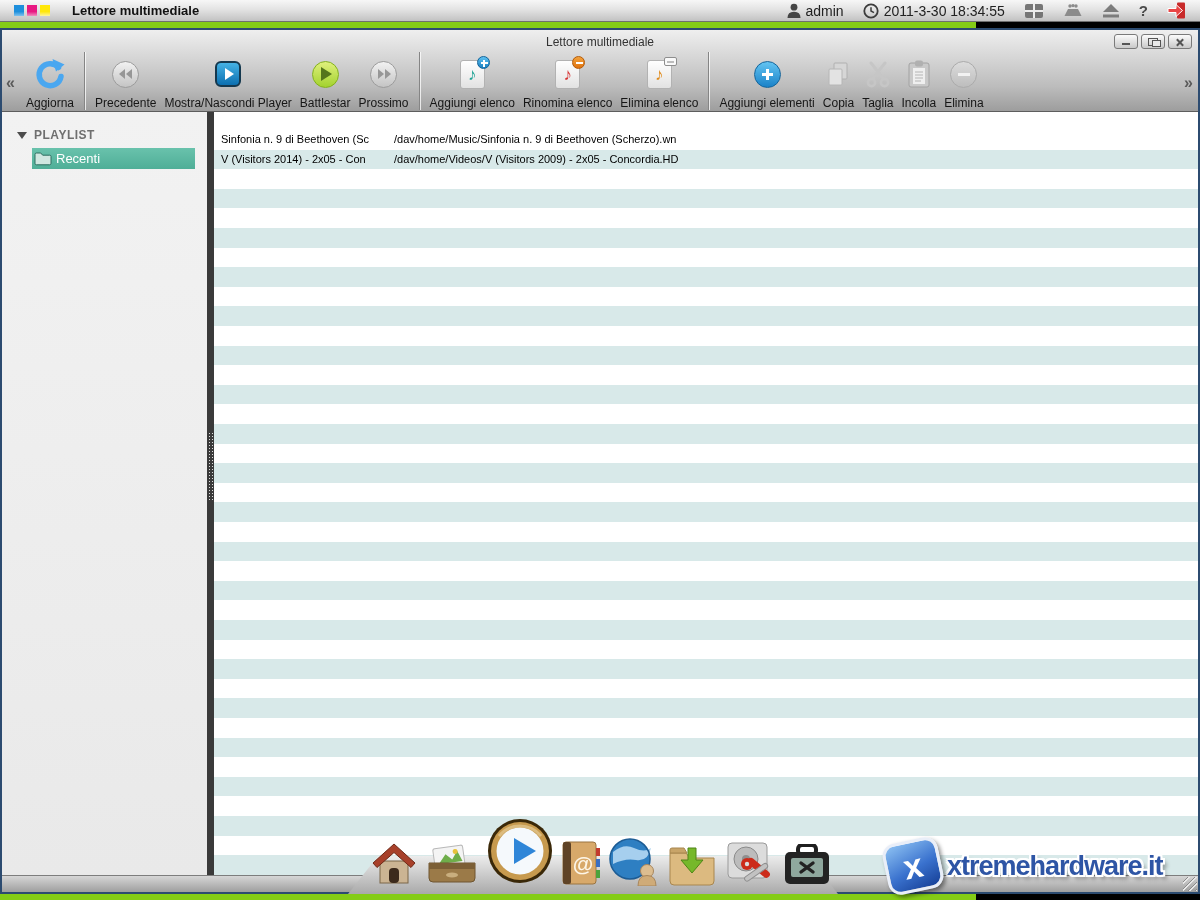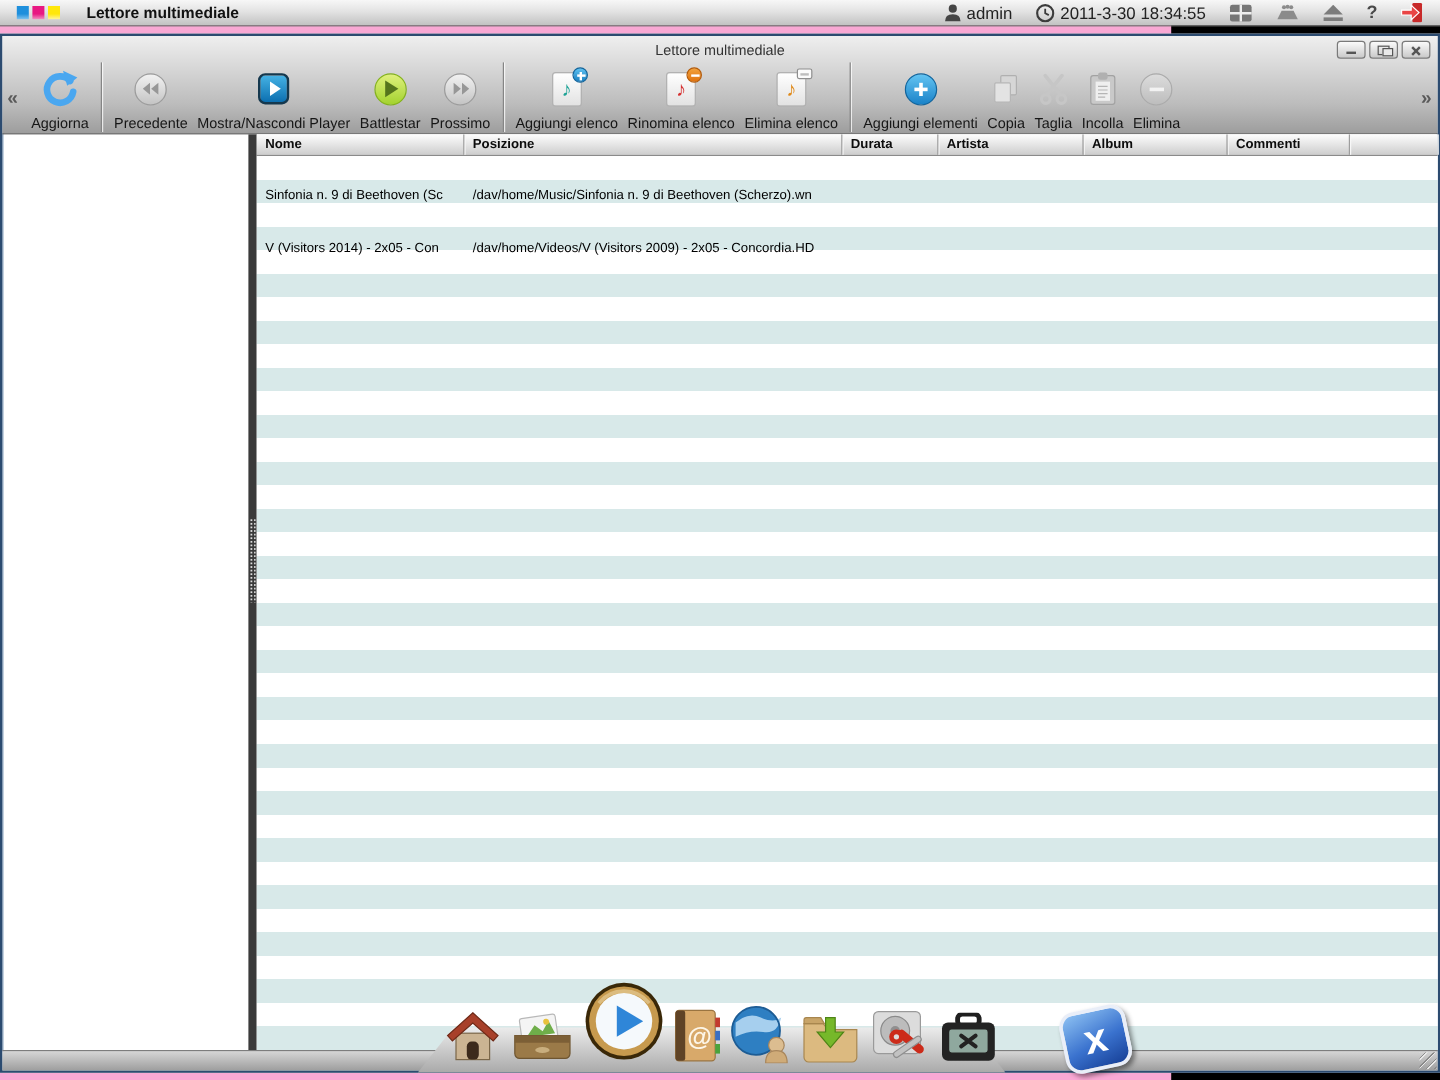--- a/index.html
+++ b/index.html
@@ -1,18 +1,18 @@
 <!DOCTYPE html>
 <html><head>
 <meta charset="utf-8">
 <style>
   * { margin:0; padding:0; box-sizing:border-box; }
   html,body { width:1200px; height:900px; background:#000; overflow:hidden;
               font-family:"Liberation Sans", sans-serif; }
-  #screen { position:relative; width:976px; height:900px; background:#f9a8d4; }
+  #screen { position:relative; width:976px; height:900px; background:#84cc16; }
 
   
   #topbar { position:absolute; left:0; top:0; width:1200px; height:22px;
     background:linear-gradient(180deg,#f7f7f7 0%,#e3e3e3 45%,#c2c2c2 100%);
     border-bottom:1px solid #6f6f6f; display:flex; align-items:center; }
   .logo { display:flex; gap:3px; margin-left:14px; }
   .sq { width:10px; height:11px; display:inline-block; }
   .sq.b { background:linear-gradient(#1e8fdc 60%,#7fc2ee); }
   .sq.m { background:linear-gradient(#e81882 60%,#f08ec0); }
   .sq.y { background:linear-gradient(#ffe70a 60%,#fff49a); }
@@ -97,21 +97,21 @@
     background-image:radial-gradient(circle,#dcdcdc 0.9px,transparent 1px); background-size:3px 3px; }
 
   
   #content { position:absolute; left:212px; top:82px; right:0; bottom:17px; background:#fff; }
   .thead { position:absolute; left:0; right:0; top:0; height:18px; display:flex;
     background:linear-gradient(#fdfdfd,#cdcdcd); border-bottom:1px solid #8a8a8a; }
   .th { font-size:11px; font-weight:bold; color:#0c0c0c; line-height:17px; padding-left:7px;
     border-right:1px solid #9e9e9e; box-shadow:1px 0 0 #f7f7f7; overflow:hidden; white-space:nowrap; }
   .rows { position:absolute; left:0; right:0; top:18px; bottom:0;
     background:repeating-linear-gradient(180deg,#ffffff 0px,#ffffff 19.6px,#d8e9e9 19.6px,#d8e9e9 39.2px); }
-  .trow { display:flex; height:19.6px;margin-top:24px; }
+  .trow { display:flex; height:19.6px; }
   .td { font-size:11px; color:#000; line-height:19.6px; padding-left:7px; overflow:hidden; white-space:nowrap; }
   .c0 { width:173px; } .c1 { width:315px; } .c2 { width:80px; } .c3 { width:121px; }
   .c4 { width:120px; } .c5 { width:102px; } .c6 { flex:1; }
 
   
   #statusbar { position:absolute; left:0; right:0; bottom:0; height:17px;
     background:linear-gradient(#d6d6d6,#9e9e9e); border-top:1px solid #7d7d7d; }
   .grip-corner { position:absolute; right:1px; bottom:1px; width:14px; height:14px;
     background:repeating-linear-gradient(135deg,transparent 0 3px,#8a8a8a 3px 4px,#e8e8e8 4px 5px); }
 
@@ -327,35 +327,38 @@
               <div class="cir dis">
                 <i class="minus-w"></i>
               </div>
             </div>
           <span class="lbl">Elimina</span>
         </div>
 
       </div>
     </div>
 
+    <div id="sidebar">
+      <div class="side-section">
+        <i class="tri-down"></i>
+        <span>PLAYLIST</span>
+      </div>
+      <div class="side-item selected">
+        <svg width="18" height="15" viewBox="0 0 18 15">
+          <path d="M1 3.5 a1.5 1.5 0 0 1 1.5 -1.5 h4.2 l2 2.2 h7 a1.3 1.3 0 0 1 1.3 1.3 v6.8 a1.5 1.5 0 0 1 -1.5 1.5 h-13 a1.5 1.5 0 0 1 -1.5 -1.5 z" fill="#cfe7e0" stroke="#2e6e60"></path>
+        </svg>
+        <span>Recenti</span>
+      </div>
+    </div>
 
     <div id="splitter">
         <div class="grip"></div>
       </div>
 
     <div id="content">
-      <div class="thead">
-        <div class="th c0">Nome</div>
-        <div class="th c1">Posizione</div>
-        <div class="th c2">Durata</div>
-        <div class="th c3">Artista</div>
-        <div class="th c4">Album</div>
-        <div class="th c5">Commenti</div>
-        <div class="th c6" style="border-right:none;"></div>
-      </div>
       <div class="rows">
         <div class="trow">
           <div class="td c0">Sinfonia n. 9 di Beethoven (Sc</div>
           <div class="td c1">/dav/home/Music/Sinfonia n. 9 di Beethoven (Scherzo).wn</div>
           <div class="td c2"></div>
           <div class="td c3"></div>
           <div class="td c4"></div>
           <div class="td c5"></div>
         </div>
         <div class="trow">
@@ -448,15 +451,16 @@
           <rect x="2" y="8" width="44" height="32" rx="5" fill="#232323"></rect>
           <rect x="8" y="14" width="32" height="19" rx="2" fill="#8fa89e"></rect>
           <path d="M18 19 l12 9 m0 -9 l-12 9" stroke="#222" stroke-width="3.4" stroke-linecap="round"></path>
         </svg>
       </div>
     </div>
   </div>
 
   <div id="watermark">
     <div class="wm-badge">x</div>
+    <div class="wm-text">xtremehardware.it</div>
   </div>
 
 </div>
 
 </body></html>

